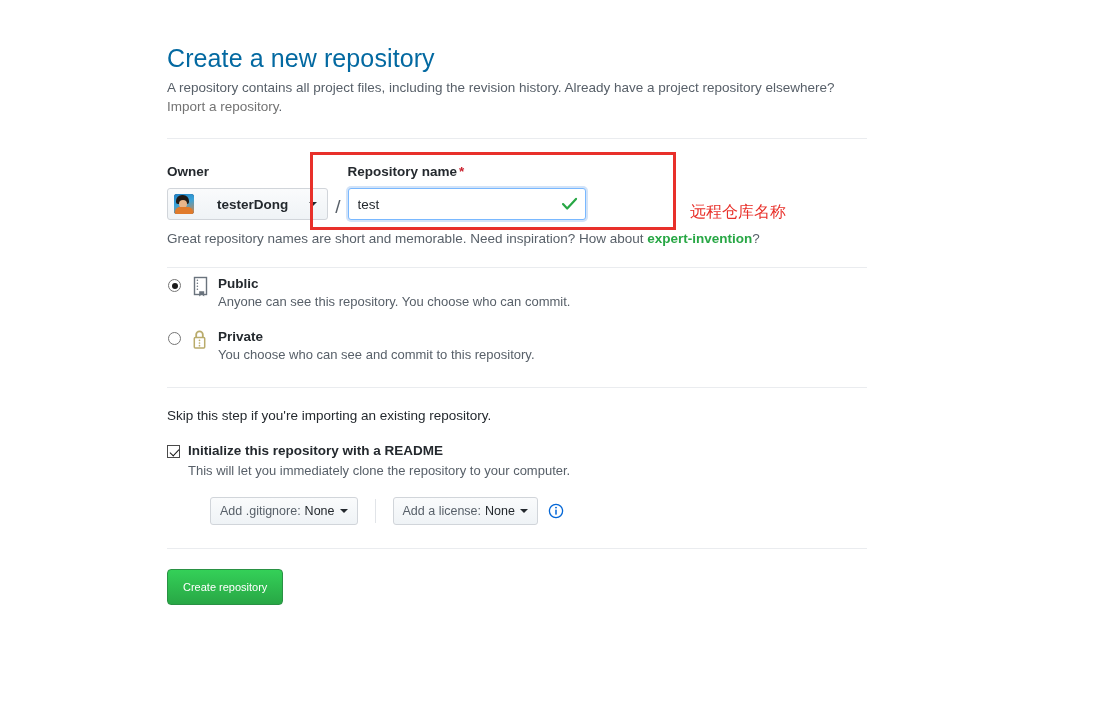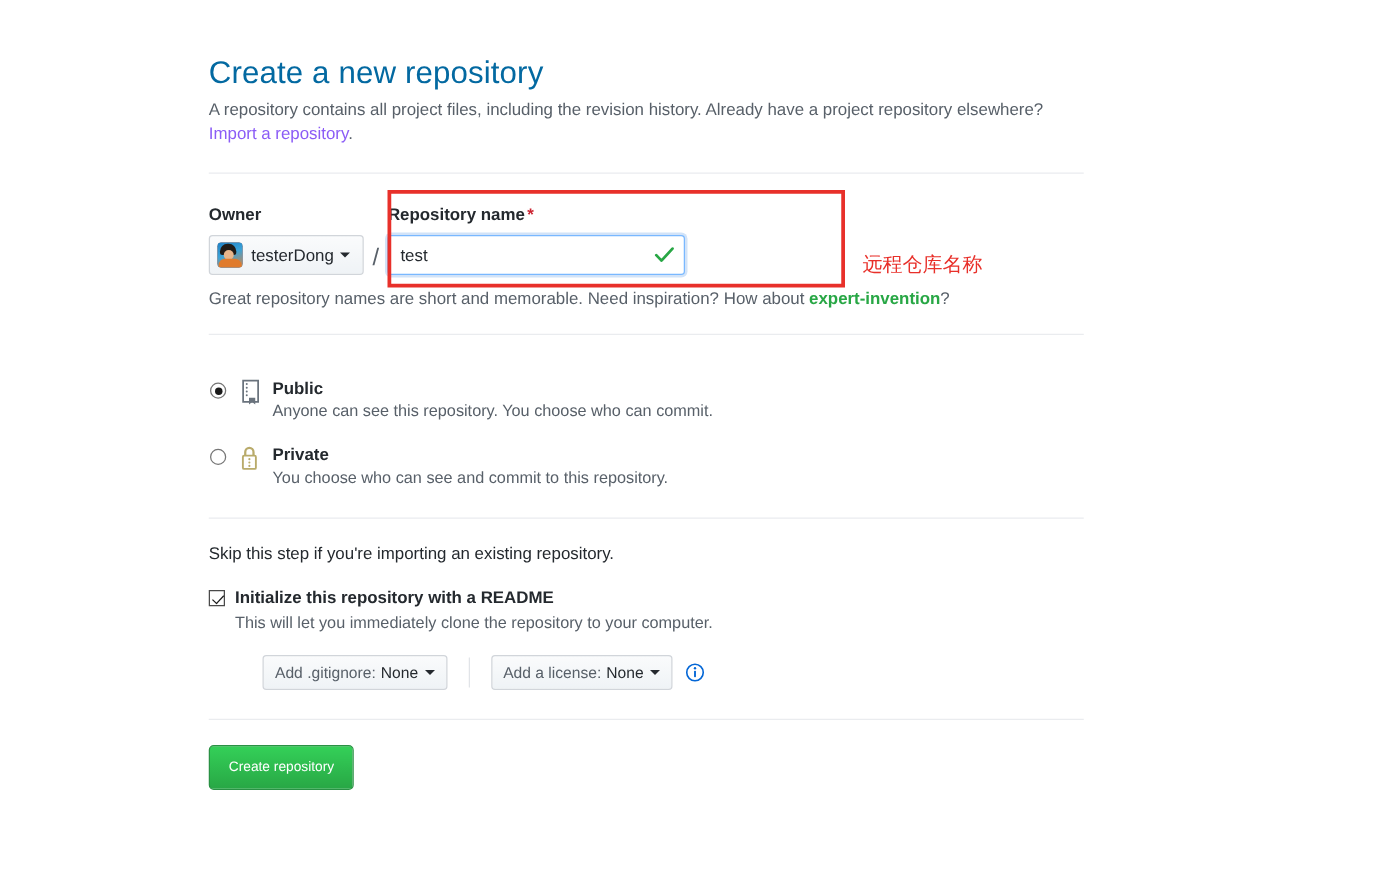--- a/index.html
+++ b/index.html
@@ -33,21 +33,21 @@
     line-height: 32px;
     letter-spacing: .1px;
   }
   .page-subtitle {
     font-size: 13.5px;
     color: #586069;
     line-height: 19px;
     margin-top: 4px;
   }
   .link {
-    color: #8b5cf6;
+    color: #737373;
     text-decoration: none;
     cursor: pointer;
   }
 
   .rule {
     border: 0;
     border-top: 1px solid #eaecef;
     margin: 0;
     height: 0;
   }
@@ -80,24 +80,25 @@
   .owner-btn {
     display: flex;
     align-items: center;
     height: 32px;
     box-sizing: border-box;
     background: linear-gradient(#fafbfc, #eff3f6);
     border: 1px solid #d1d5da;
     border-radius: 3px;
     padding: 0 10px 0 6px;
     font-size: 13.5px;
-    font-weight: 400;
+    font-weight: 700;
     color: #24292e;
     cursor: pointer;
     white-space: nowrap;
+    gap: 16px;
   }
   .avatar {
     width: 20px;
     height: 20px;
     border-radius: 3px;
     margin-right: 7px;
     flex: none;
     overflow: hidden;
     background: #2b3a55;
     position: relative;
@@ -208,21 +209,21 @@
     font-size: 13.5px;
     font-family: "Liberation Sans", sans-serif;
     color: #24292e;
     background: #fafbfc;
     border: 1px solid #e1e4e8;
     border-radius: 3px;
     outline: none;
   }
 
   
-  .vis-list { margin-top: 34px; }
+  .vis-list { margin-top: 7px; }
   .vis-item {
     display: flex;
     align-items: flex-start;
     margin-bottom: 17px;
   }
   .vis-item:last-child { margin-bottom: 0; }
   .radio {
     width: 13px; height: 13px;
     flex: none;
     margin: 4px 9px 0 1px;

